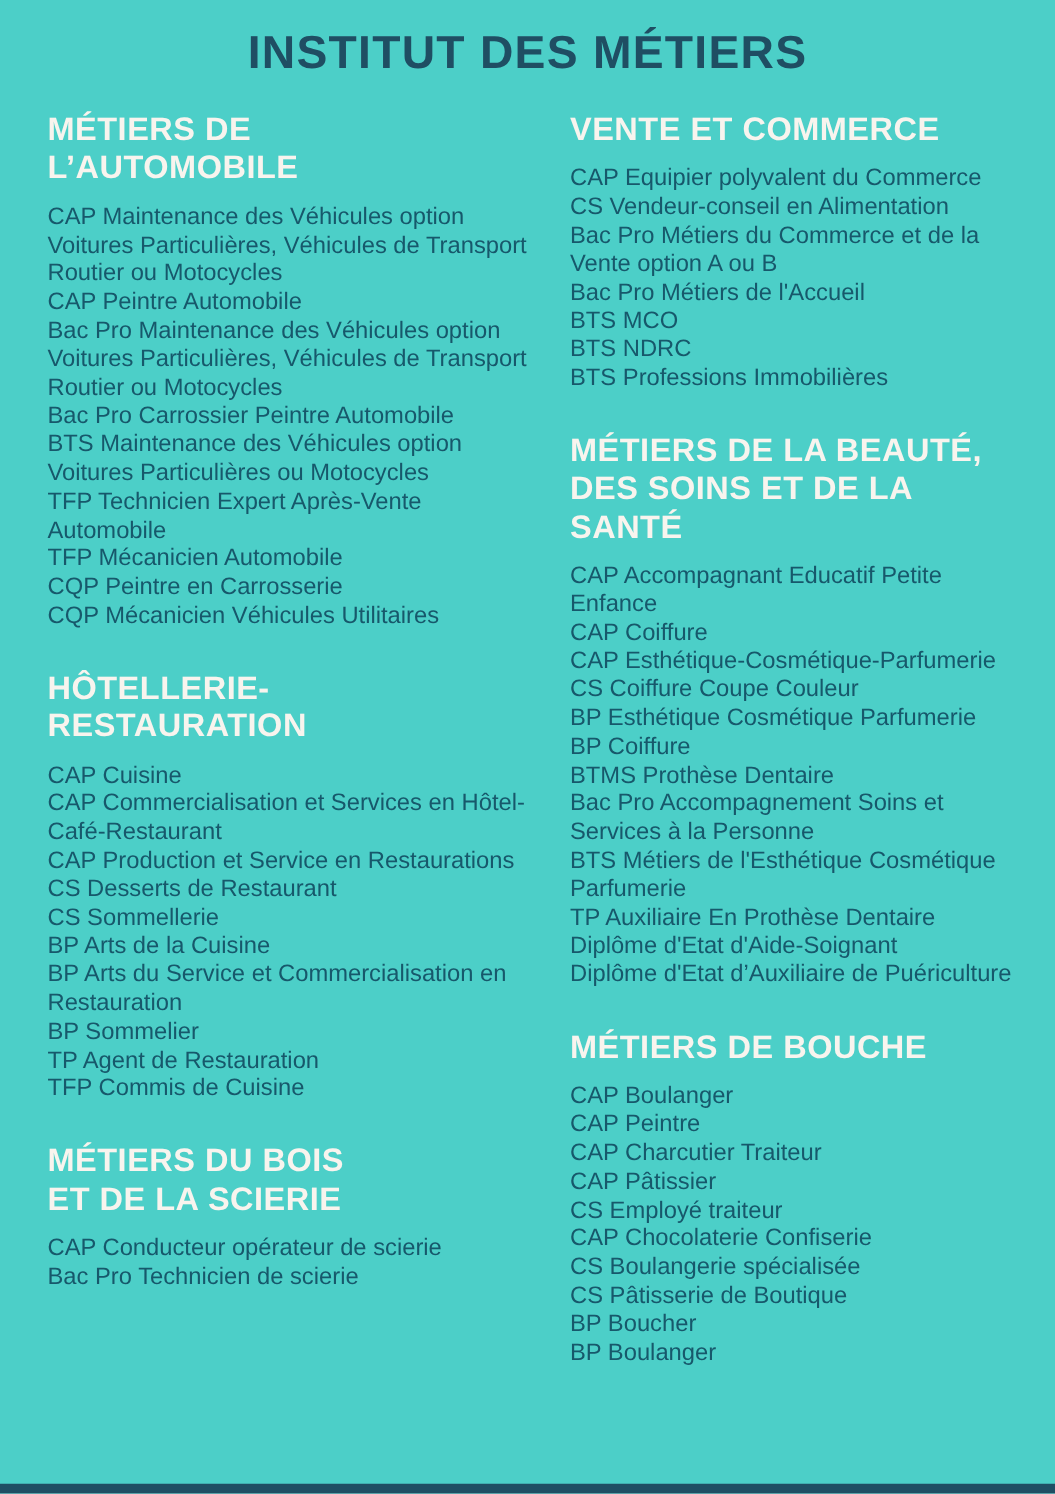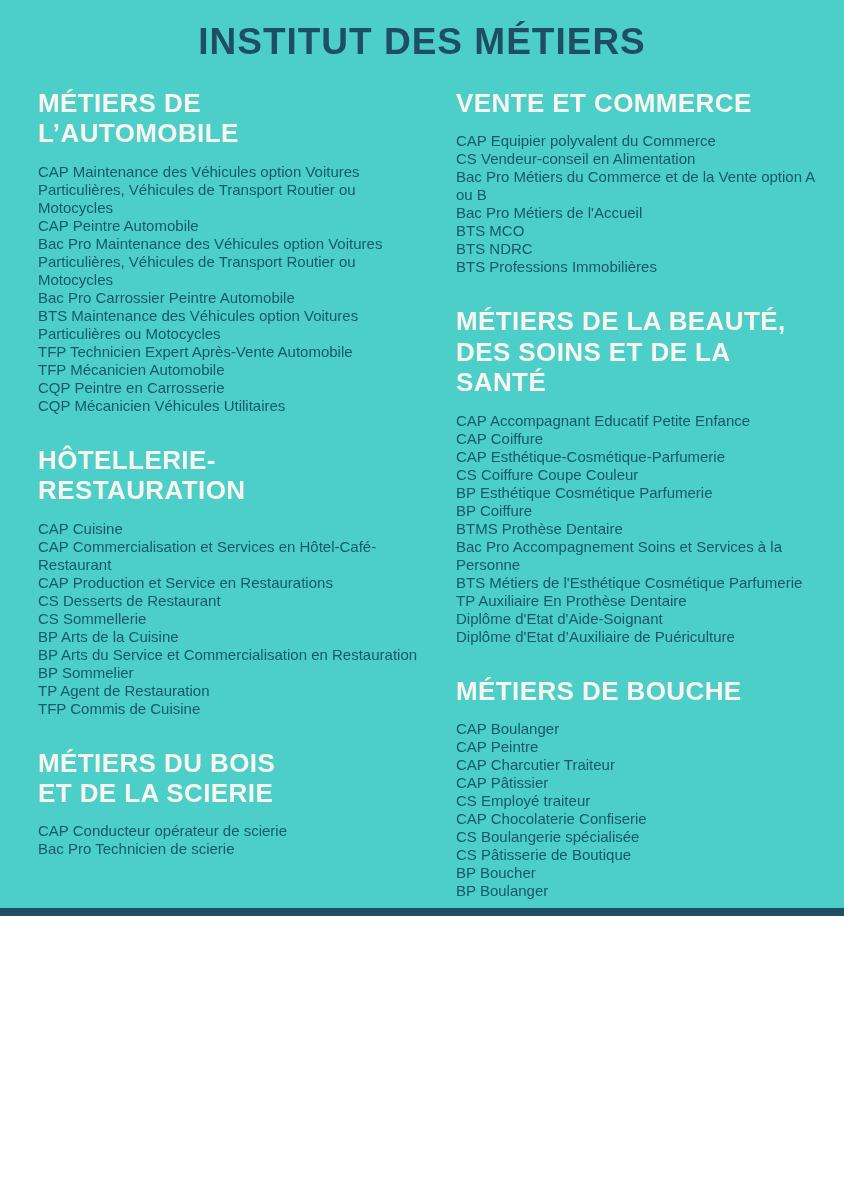--- a/index.html
+++ b/index.html
@@ -1,19 +1,19 @@
 <!DOCTYPE html>
 <html lang="fr" style="--background: #4CCFC8; --title_text: #1F4E63; --heading_text: #F8F4EE; --body_text: #17586B; --footer_bar: #1F4E63;"><head>
 <meta charset="utf-8">
 <style>
   html,body{margin:0;padding:0;}
   .page{
     position:relative;
     width:844px;
-    height:916px;
+    height:1195px;
     overflow:hidden;
     background:var(--background,#4CCFC8);
     font-family:"Liberation Sans",sans-serif;
     box-sizing:border-box;
   }
   .title{
     margin:0;
     padding-top:21px;
     text-align:center;
     font-size:37px;
@@ -36,21 +36,21 @@
     font-size:26px;
     font-weight:800;
     line-height:1.17;
     letter-spacing:0.4px;
     color:var(--heading_text,#F8F4EE);
     white-space:pre-line;
   }
   .section:first-child .heading{margin-top:0;}
   .items{margin:0;}
   .item{
-    font-size:15px;
+    font-size:19px;
     line-height:1.2;
     font-weight:400;
     color:var(--body_text,#17586B);
   }
   .footer-bar{
     position:absolute;
     left:0;
     bottom:0;
     width:100%;
     height:8px;

